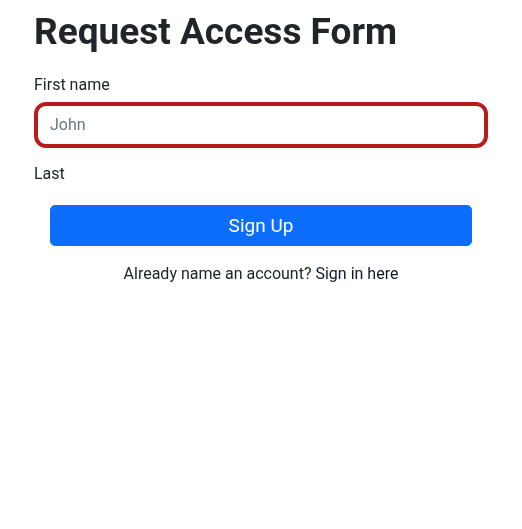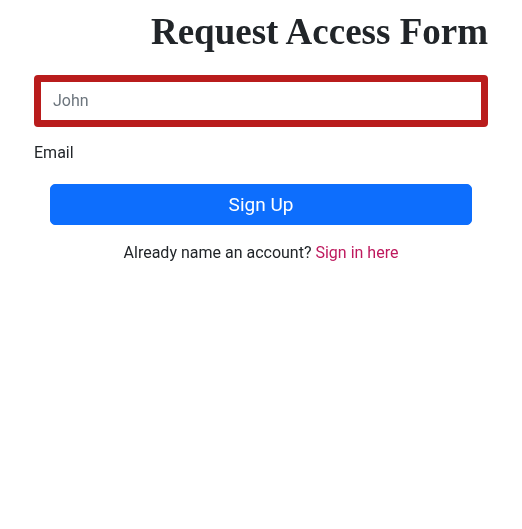--- a/index.html
+++ b/index.html
@@ -11,44 +11,43 @@
       font-family: "Segoe UI", -apple-system, BlinkMacSystemFont, Roboto, "Helvetica Neue", Arial, sans-serif;
       background: #ffffff;
       width: 522px;
       height: 529px;
       padding: 0 34px;
       color: #212529;
     }
     .page-title {
       font-size: 37px;
       font-weight: 700;
-      text-align: right;
+      text-align: left;
       color: #212529;
       padding-top: 10px;
       padding-bottom: 22px;
-      font-family: Liberation Serif, serif;
     }
     .form-group {
       margin-bottom: 16px;
     }
     .form-label {
       display: block;
       font-size: 16px;
       color: #212529;
       margin-bottom: 8px;
     }
     .form-input {
       width: 100%;
       padding: 7px 12px;
       font-size: 16px;
       line-height: 1.5;
       color: #212529;
       background-color: #ffffff;
-      border: 7px solid #b91c1c;
-      border-radius: 4px;
+      border: 4px solid #b91c1c;
+      border-radius: 12px;
       font-family: inherit;
     }
     .form-input::placeholder {
       color: #6c757d;
       opacity: 1;
     }
     .btn-primary {
       display: block;
       width: calc(100% - 32px);
       margin: 22px auto 0 auto;
@@ -63,41 +62,42 @@
       font-family: inherit;
       text-align: center;
     }
     .signin-text {
       text-align: center;
       margin-top: 18px;
       font-size: 16px;
       color: #212529;
     }
     .signin-link {
-      color: #be185d;
+      color: #0f172a;
       text-decoration: none;
       cursor: pointer;
       text-align: right;
     }
   </style>
 </head>
 <body>
 
 <h1 class="page-title">Request Access Form</h1>
 
 <form>
   <div class="form-group">
+    <label class="form-label">First name</label>
     <input type="text" class="form-input" placeholder="John" style="">
   </div>
 
   <div class="form-group">
   </div>
 
   <div class="form-group">
-    <label class="form-label">Email</label>
+    <label class="form-label">Last</label>
   </div>
 
 
   <button type="submit" class="btn-primary">Sign Up</button>
 </form>
 
 <p class="signin-text">
   <span>Already name an account? </span><a class="signin-link">Sign in here</a>
 </p>
 

